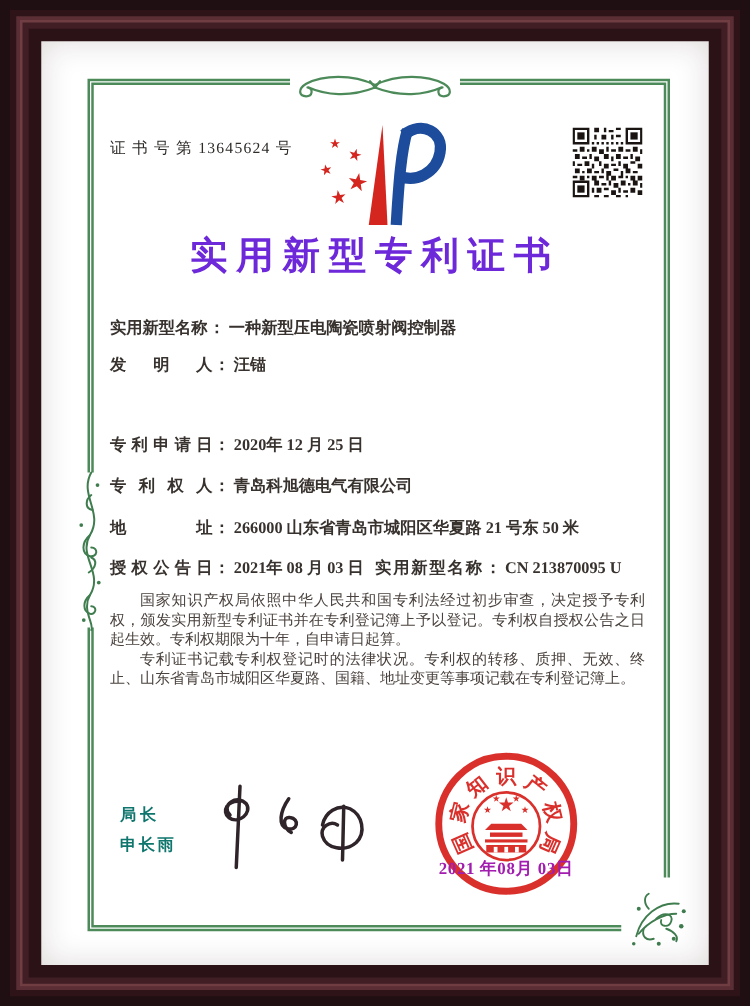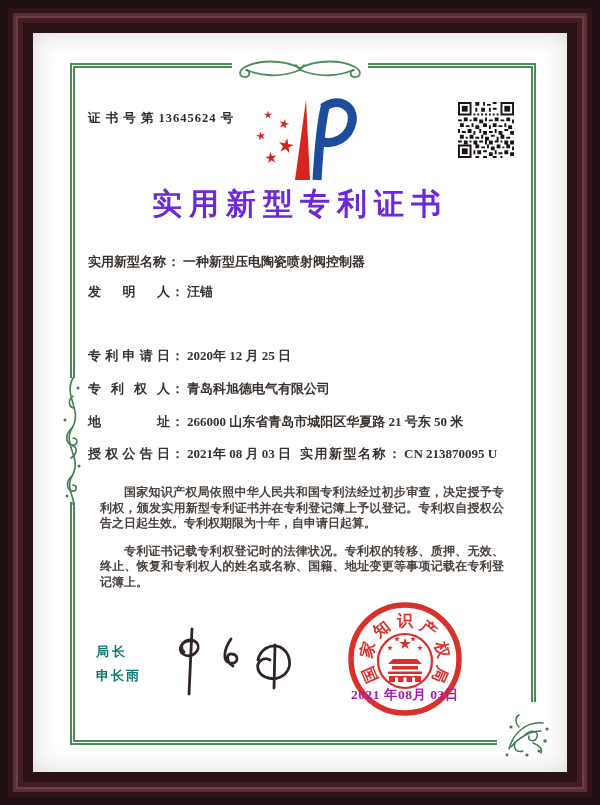--- a/index.html
+++ b/index.html
@@ -21,21 +21,21 @@
       inset 0 0 0 33px #2a1216,
       inset 0 0 24px 34px rgba(60,32,32,.16);
   }
   .green-border{
     position:absolute;left:70px;top:63px;width:456px;height:672px;
     border:5px double #4d8a5a;z-index:1;
   }
   .patch{position:absolute;background:#ffffff;z-index:2}
   .orn{position:absolute;z-index:2}
   .cert-no{
-    position:absolute;left:88px;top:110px;font-size:12.5px;font-weight:700;
+    position:absolute;left:88px;top:110px;font-size:12.5px;font-weight:400;
     letter-spacing:1px;color:#2e2b29;z-index:2;
   }
   .logo{position:absolute;left:248px;top:94px;z-index:2}
   .qr{position:absolute;left:458px;top:102px;z-index:2}
   .title{
     position:absolute;left:0;right:0;top:184px;margin:0;text-align:center;
     font-size:30px;font-weight:700;letter-spacing:7px;color:#6d28d9;z-index:2;
   }
   .row{
     position:absolute;left:88px;font-size:13px;font-weight:700;color:#38322f;
@@ -43,22 +43,22 @@
   }
   .lbl{
     display:inline-block;width:82px;text-align:justify;text-align-last:justify;
     vertical-align:bottom;
   }
   .lbl-auto{width:auto;letter-spacing:1.5px;text-align-last:auto}
   .colon{margin-left:1px}
   .val{margin-left:3px}
   .paras{position:absolute;left:88px;top:473px;width:428px;z-index:2}
   .paras p{
-    margin:12px;font-size:12px;line-height:15.6px;text-align:justify;
-    text-indent:2em;color:#4a423e;font-weight:700;
+    margin:0;font-size:12px;line-height:15.6px;text-align:justify;
+    text-indent:2em;color:#4a423e;font-weight:400;
   }
   .footer-title,.footer-name{
     position:absolute;left:96px;z-index:2;
     font-family:"Liberation Sans","DejaVu Sans",sans-serif;
     font-size:13px;font-weight:600;letter-spacing:3px;color:#0f766e;
   }
   .footer-title{top:643px}
   .footer-name{top:667px;letter-spacing:2px}
   .sig{position:absolute;left:146px;top:622px;z-index:2}
   .seal{position:absolute;left:344px;top:598px;z-index:2;opacity:.93}
@@ -183,21 +183,21 @@
   </div>
   <div class="row" style="top:445px">
     <span class="lbl">授权公告日</span><span class="colon">：</span><span class="val">2021年 08 月 03 日</span>
   </div>
   <div class="row" style="left:300px;top:445px">
     <span class="lbl lbl-auto">实用新型名称</span><span class="colon">：</span><span class="val">CN 213870095 U</span>
   </div>
 
   <div class="paras">
     <p>国家知识产权局依照中华人民共和国专利法经过初步审查，决定授予专利权，颁发实用新型专利证书并在专利登记簿上予以登记。专利权自授权公告之日起生效。专利权期限为十年，自申请日起算。</p>
-    <p>专利证书记载专利权登记时的法律状况。专利权的转移、质押、无效、终止、恢复和专利权人的姓名或名称、国籍、地址变更等事项记载在专利登记簿上。</p>
+    <p>专利证书记载专利权登记时的法律状况。专利权的转移、质押、无效、终止、山东省青岛市城阳区华夏路、国籍、地址变更等事项记载在专利登记簿上。</p>
   </div>
 
   <div class="footer-title">局长</div>
   <div class="footer-name">申长雨</div>
 
   <svg class="sig" width="165" height="78" viewBox="0 0 165 78">
     <g fill="none" stroke="#2e2429" stroke-width="2.8" stroke-linecap="round" stroke-linejoin="round">
       <path d="M38,30 C30,22 44,13 51,21 C56,28 45,38 37,32 C31,27 36,18 46,19"></path>
       <path d="M46,7 C45,28 44,50 43,72"></path>
       <path d="M85,17 C78,27 76,39 84,41 C92,43 94,33 86,32 C80,31 80,40 87,44"></path>

